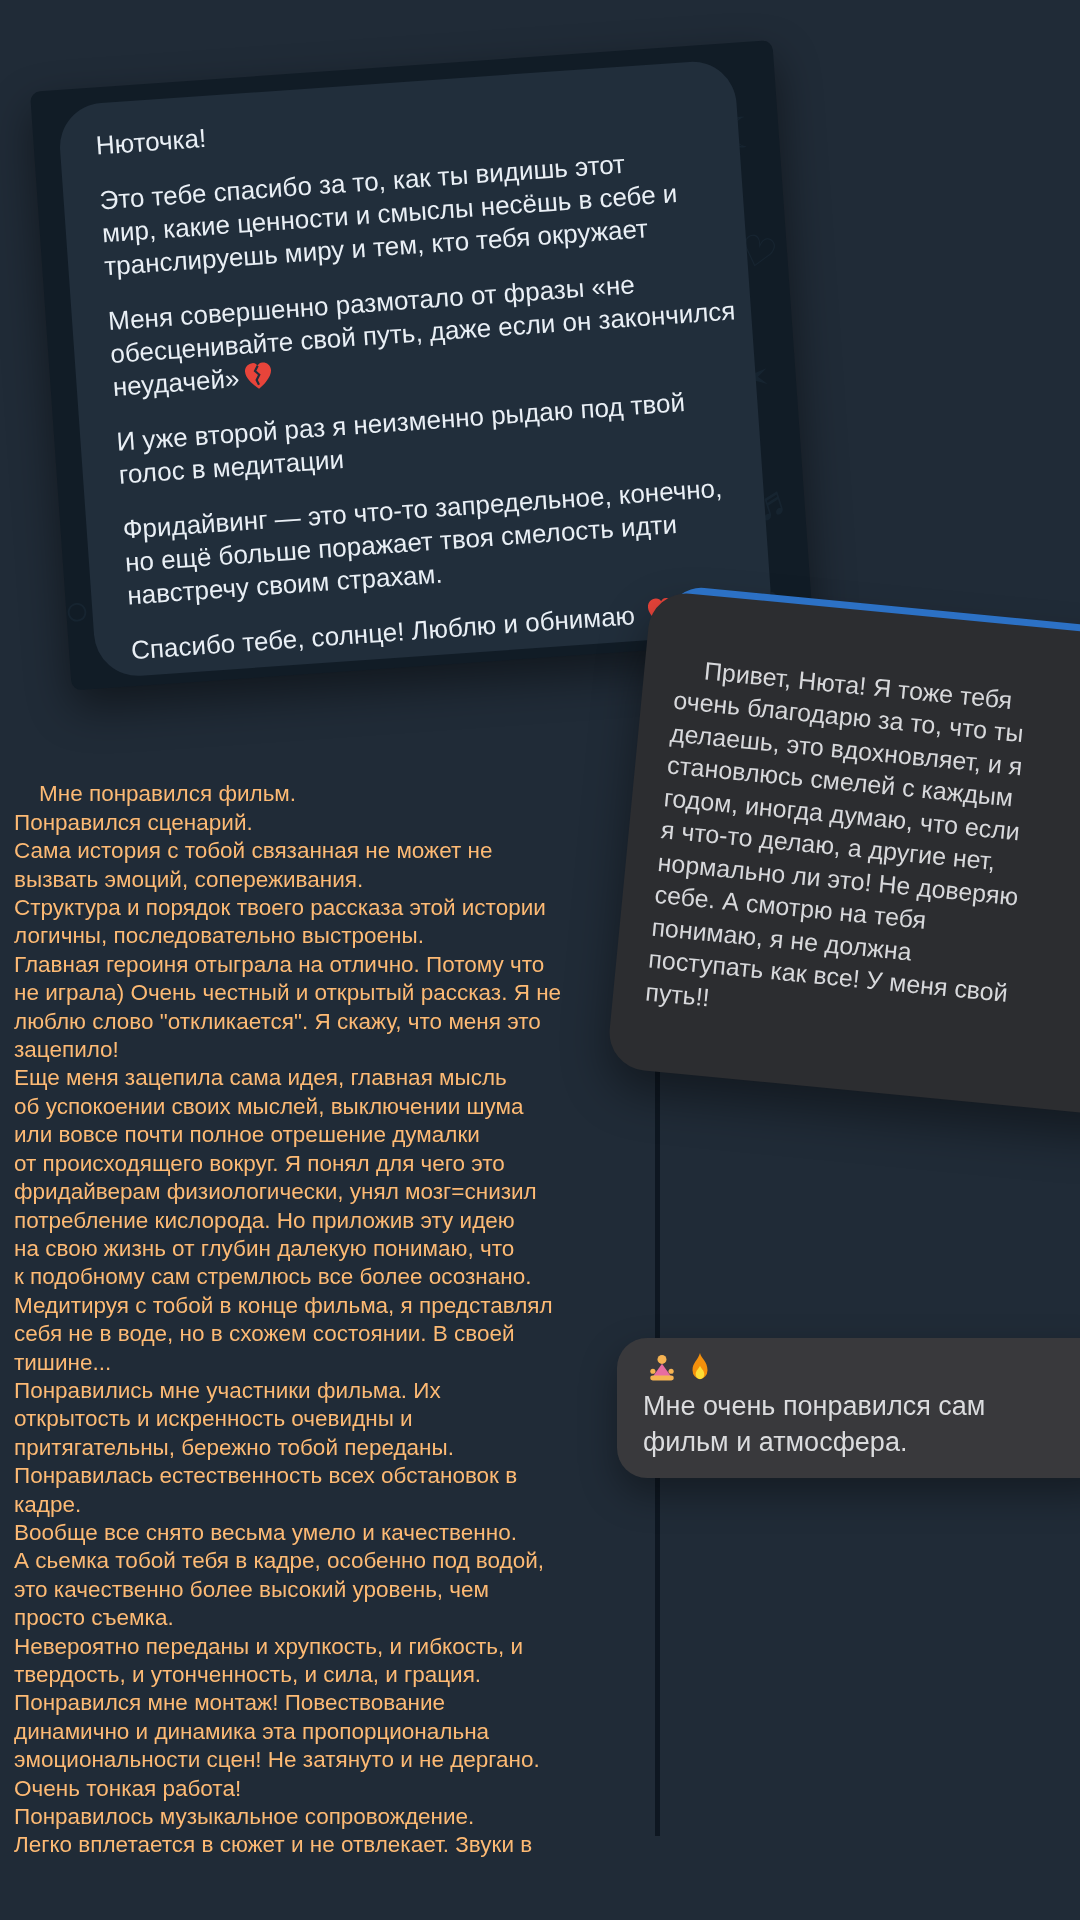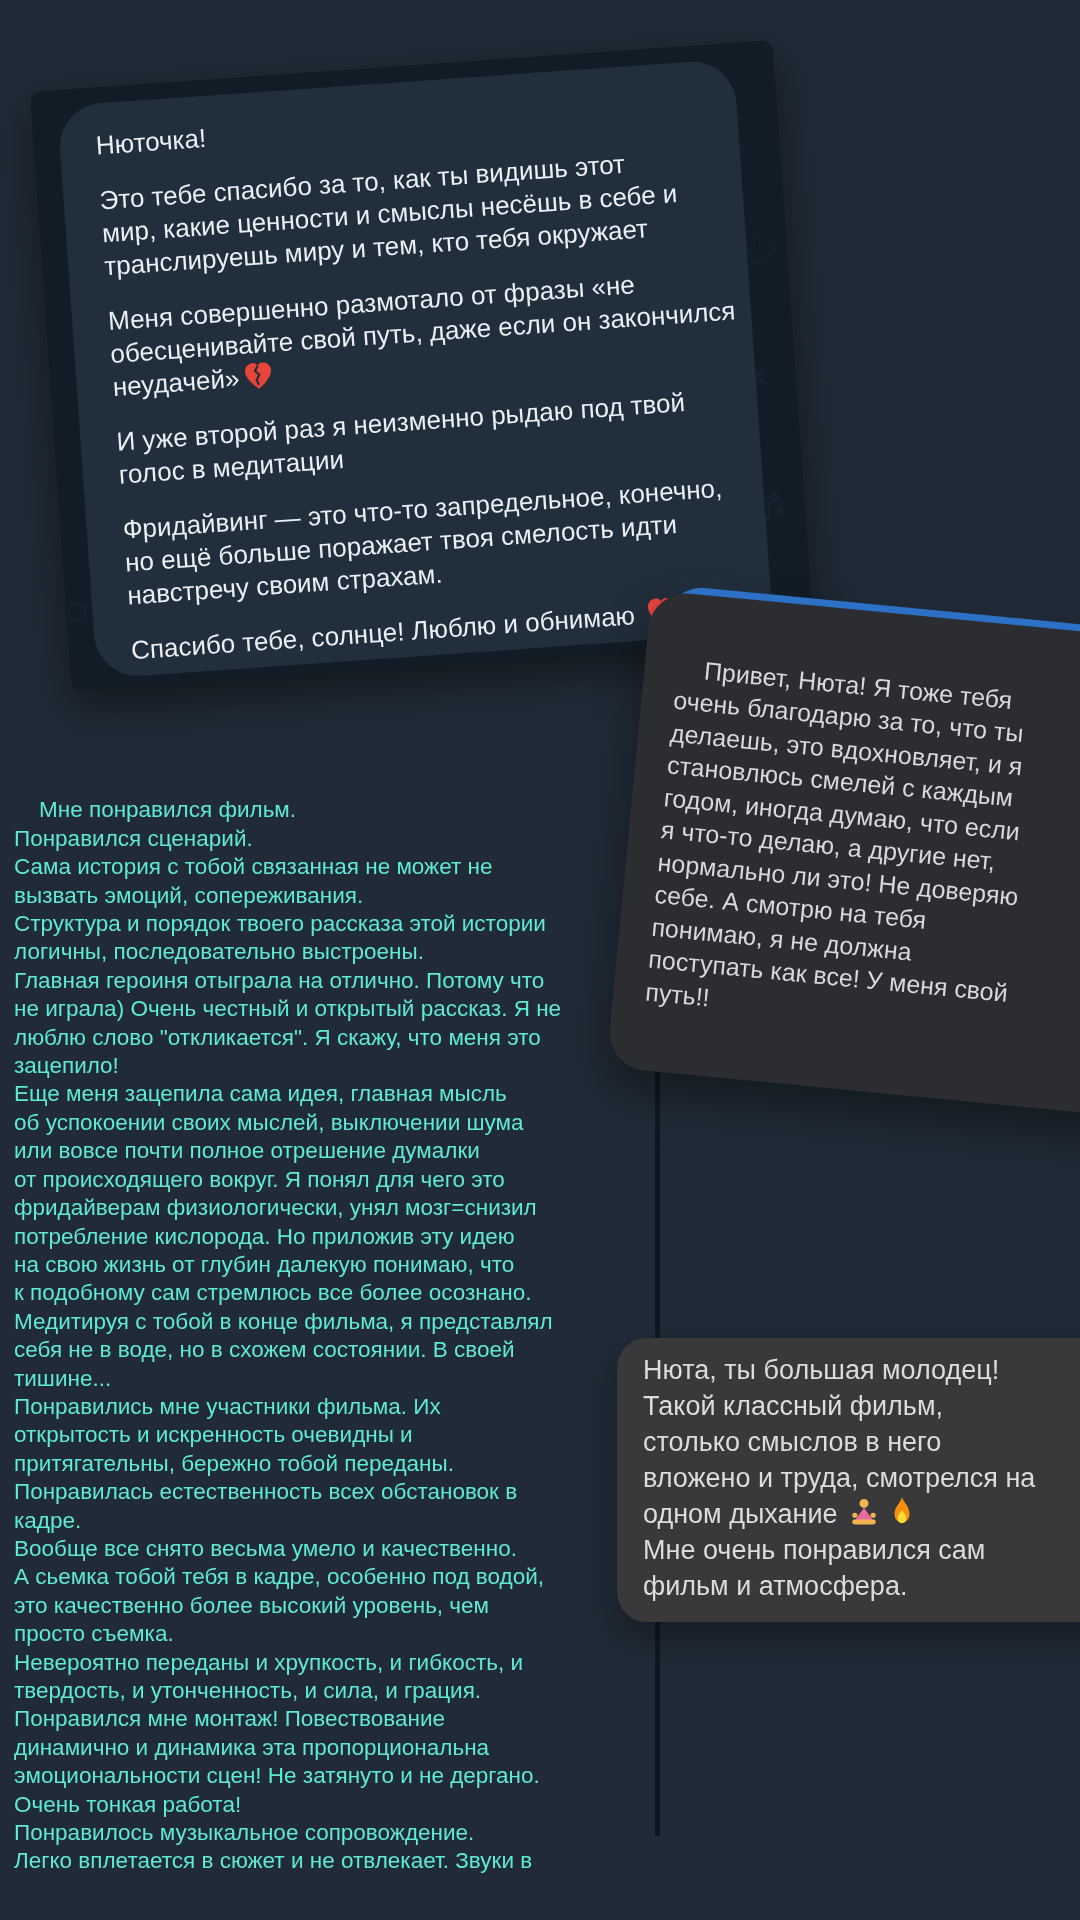--- a/index.html
+++ b/index.html
@@ -44,22 +44,22 @@
     background:#2c2d30;
     border-radius:38px;
     padding:26px 28px 30px 32px;
     color:#d7d8db;
     font-size:25px;line-height:32.5px;
     white-space:pre;
     box-shadow:14px -10px 0 -3px #2c71c5, 0 22px 46px rgba(0,0,0,.4);
   }
   
   .left-review{
-    position:absolute;left:14px;top:768px;width:600px;
-    color:#5eead4;
+    position:absolute;left:14px;top:752px;width:600px;
+    color:#fdba74;
     font-size:22.5px;line-height:28.4px;
     white-space:pre;
   }
   
   .divider-line{
     position:absolute;left:655px;top:1008px;width:5px;height:828px;
     background:#0c141d;opacity:.85;
   }
   
   .bottom-quote{
@@ -162,25 +162,21 @@
 твердость, и утонченность, и сила, и грация.
 Понравился мне монтаж! Повествование
 динамично и динамика эта пропорциональна
 эмоциональности сцен! Не затянуто и не дергано.
 Очень тонкая работа!
 Понравилось музыкальное сопровождение.
 Легко вплетается в сюжет и не отвлекает. Звуки в</span>
   </div>
 
   <div class="bottom-quote">
-    <span class="txt">Нюта, ты большая молодец!
-Такой классный фильм,
-столько смыслов в него
-вложено и труда, смотрелся на
-одном дыхание </span><span class="emoji"><svg width="30" height="30" viewBox="0 0 28 28">
+    <span class="emoji"><svg width="30" height="30" viewBox="0 0 28 28">
           <circle cx="14" cy="6" r="4.2" fill="#f6b352"></circle>
           <path d="M14 10 L5.5 22 L22.5 22 Z" fill="#e86ca0"></path>
           <circle cx="5.5" cy="17" r="2.4" fill="#f6b352"></circle>
           <circle cx="22.5" cy="17" r="2.4" fill="#f6b352"></circle>
           <rect x="3" y="21" width="22" height="4.6" rx="2.3" fill="#f6b352"></rect>
         </svg></span><span class="emoji" style="margin-left:10px;"><svg width="26" height="30" viewBox="0 0 24 28">
           <path d="M12 0 C13 5 19 8 19 16 A7 8 0 0 1 5 16 C5 9 10 7 12 0 Z" fill="#f4900c"></path>
           <path d="M12 12 C13 15 16 16 16 20 A4 4.5 0 0 1 8 20 C8 16 11 15 12 12 Z" fill="#fddd35"></path>
         </svg></span><span class="txt">
 Мне очень понравился сам

